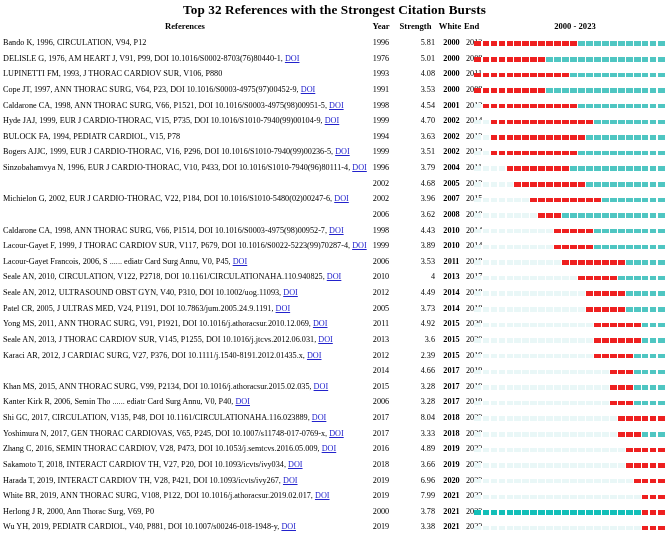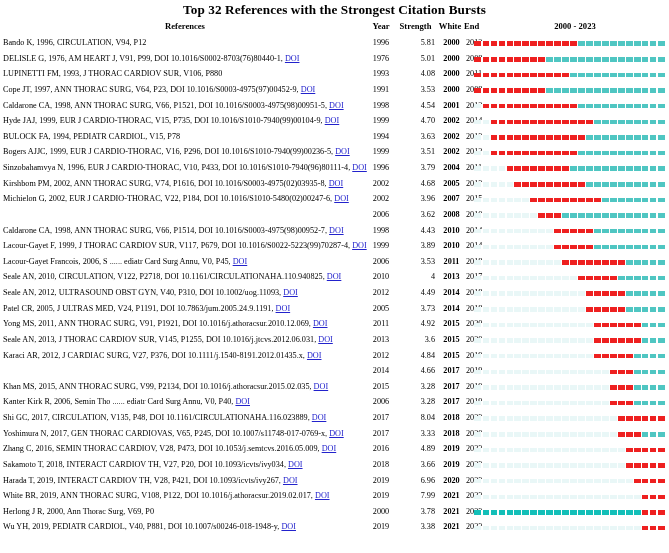--- a/index.html
+++ b/index.html
@@ -383,21 +383,20 @@
         <div class="dash" style="left: 134.692px;"></div>
         <div class="dash" style="left: 142.65px;"></div>
         <div class="dash" style="left: 150.608px;"></div>
         <div class="dash" style="left: 158.567px;"></div>
         <div class="dash" style="left: 166.525px;"></div>
         <div class="dash" style="left: 174.483px;"></div>
         <div class="dash" style="left: 182.442px;"></div>
       </div>
     </div>
     <div class="row">
-      <div class="ref"><span>Kirshbom PM, 2002, ANN THORAC SURG, V74, P1616, DOI 10.1016/S0003-4975(02)03935-8, </span><span class="doi">DOI</span></div>
       <div class="num c-year">2002</div>
       <div class="num c-strength">4.68</div>
       <div class="num c-begin">2005</div>
       <div class="num c-end">2013</div>
       <div class="track">
         <div class="seg seg-pale" style="left: 0px; width: 39.7917px;"></div>
         <div class="seg seg-red" style="left: 39.7917px; width: 71.625px;"></div>
         <div class="seg seg-cyan" style="left: 111.417px; width: 79.5833px;"></div>
         <div class="dash" style="left: 7.35833px;"></div>
         <div class="dash" style="left: 15.3167px;"></div>
@@ -769,21 +768,21 @@
         <div class="dash" style="left: 150.608px;"></div>
         <div class="dash" style="left: 158.567px;"></div>
         <div class="dash" style="left: 166.525px;"></div>
         <div class="dash" style="left: 174.483px;"></div>
         <div class="dash" style="left: 182.442px;"></div>
       </div>
     </div>
     <div class="row">
       <div class="ref"><span>Karaci AR, 2012, J CARDIAC SURG, V27, P376, DOI 10.1111/j.1540-8191.2012.01435.x, </span><span class="doi">DOI</span></div>
       <div class="num c-year">2012</div>
-      <div class="num c-strength">4.84</div>
+      <div class="num c-strength">2.39</div>
       <div class="num c-begin">2015</div>
       <div class="num c-end">2019</div>
       <div class="track">
         <div class="seg seg-pale" style="left: 0px; width: 119.375px;"></div>
         <div class="seg seg-red" style="left: 119.375px; width: 39.7917px;"></div>
         <div class="seg seg-cyan" style="left: 159.167px; width: 31.8333px;"></div>
         <div class="dash" style="left: 7.35833px;"></div>
         <div class="dash" style="left: 15.3167px;"></div>
         <div class="dash" style="left: 23.275px;"></div>
         <div class="dash" style="left: 31.2333px;"></div>

